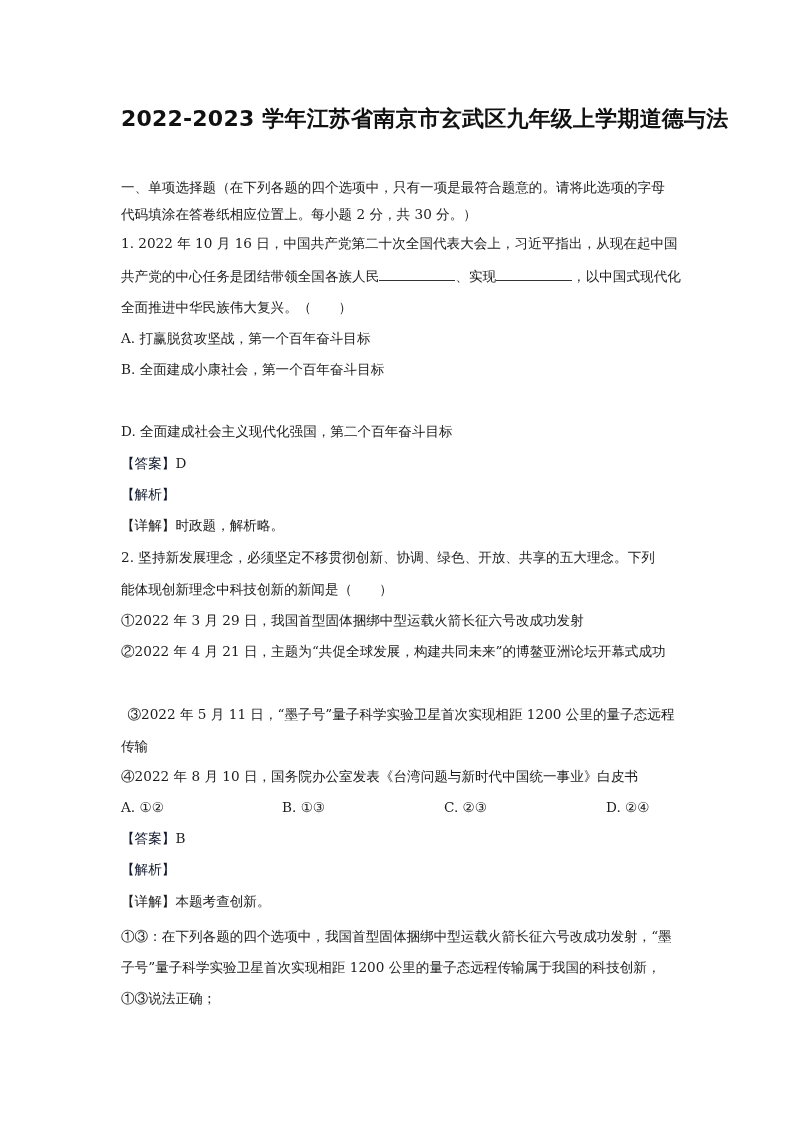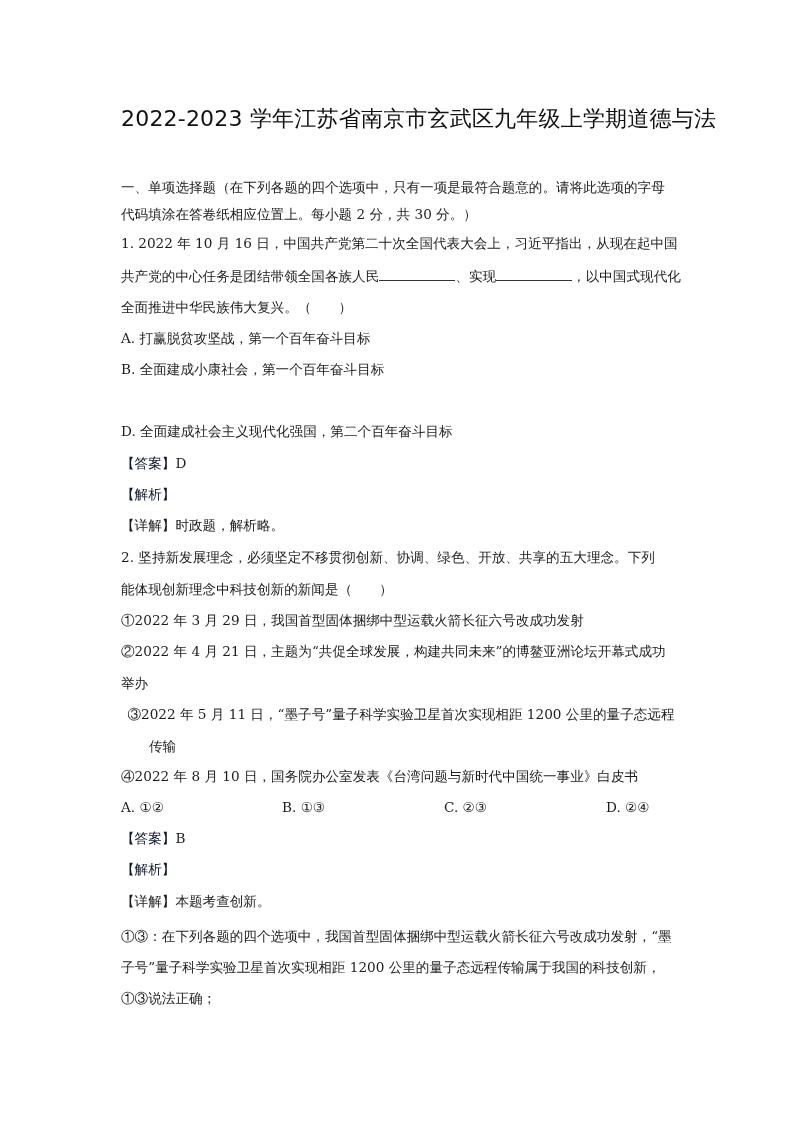--- a/index.html
+++ b/index.html
@@ -7,20 +7,21 @@
       width: 793px; height: 1122px; position: relative; overflow: hidden;
       font-family: "DejaVu Serif", "Liberation Serif", serif;
       color: #1a1a1a;
     }
     .page { position: absolute; left: 0; top: 0; width: 793px; height: 1122px; background: #fff; }
     .title {
       position: absolute; left: 121px; width: 560px;
       font-family: "DejaVu Sans", "Liberation Sans", sans-serif;
       font-size: 22px; line-height: 26px; color: #111; letter-spacing: 0.2px;
       white-space: nowrap;
+      font-weight: bold;
     }
     .line {
       position: absolute; left: 121px; width: 560px;
       font-size: 13.6px; line-height: 20px; white-space: nowrap; color: #1c1c1c;
     }
     .blue-label { color: #0f172a; }
     .blank { display: inline-block; width: 76px; border-bottom: 1px solid #333; height: 13px; vertical-align: baseline; }
     .opt { position: absolute; font-size: 13.6px; line-height: 20px; white-space: nowrap; color: #1c1c1c; }
   </style>
 </head>
@@ -47,23 +48,22 @@
     <span class="blue-label">【答案】</span><span>D</span>
   </div>
   <div class="line blue-label" style="top:484px;">【解析】</div>
   <div class="line" style="top:515px;">【详解】时政题，解析略。</div>
 
   <div class="line" style="top:547px;">2.  坚持新发展理念，必须坚定不移贯彻创新、协调、绿色、开放、共享的五大理念。下列</div>
   <div class="line" style="top:579px;">能体现创新理念中科技创新的新闻是（　　）</div>
 
   <div class="line" style="top:610px;">①2022 年 3 月 29 日，我国首型固体捆绑中型运载火箭长征六号改成功发射</div>
   <div class="line" style="top:641px;">②2022 年 4 月 21 日，主题为“共促全球发展，构建共同未来”的博鳌亚洲论坛开幕式成功</div>
-  <div class="line" style="top:673px;">举办</div>
   <div class="line" style="top:704px;text-align:center;">③2022 年 5 月 11 日，“墨子号”量子科学实验卫星首次实现相距 1200 公里的量子态远程</div>
-  <div class="line" style="top:736px;margin-left:28px;">传输</div>
+  <div class="line" style="top:736px;">传输</div>
   <div class="line" style="top:766px;">④2022 年 8 月 10 日，国务院办公室发表《台湾问题与新时代中国统一事业》白皮书</div>
 
   <div class="opt" style="top:797px; left:121px;">A.  ①②</div>
   <div class="opt" style="top:797px; left:282px;">B.  ①③</div>
   <div class="opt" style="top:797px; left:444px;">C.  ②③</div>
   <div class="opt" style="top:797px; left:606px;text-align:center;">D.  ②④</div>
 
   <div class="line" style="top:828px;">
     <span class="blue-label">【答案】</span><span>B</span>
   </div>

